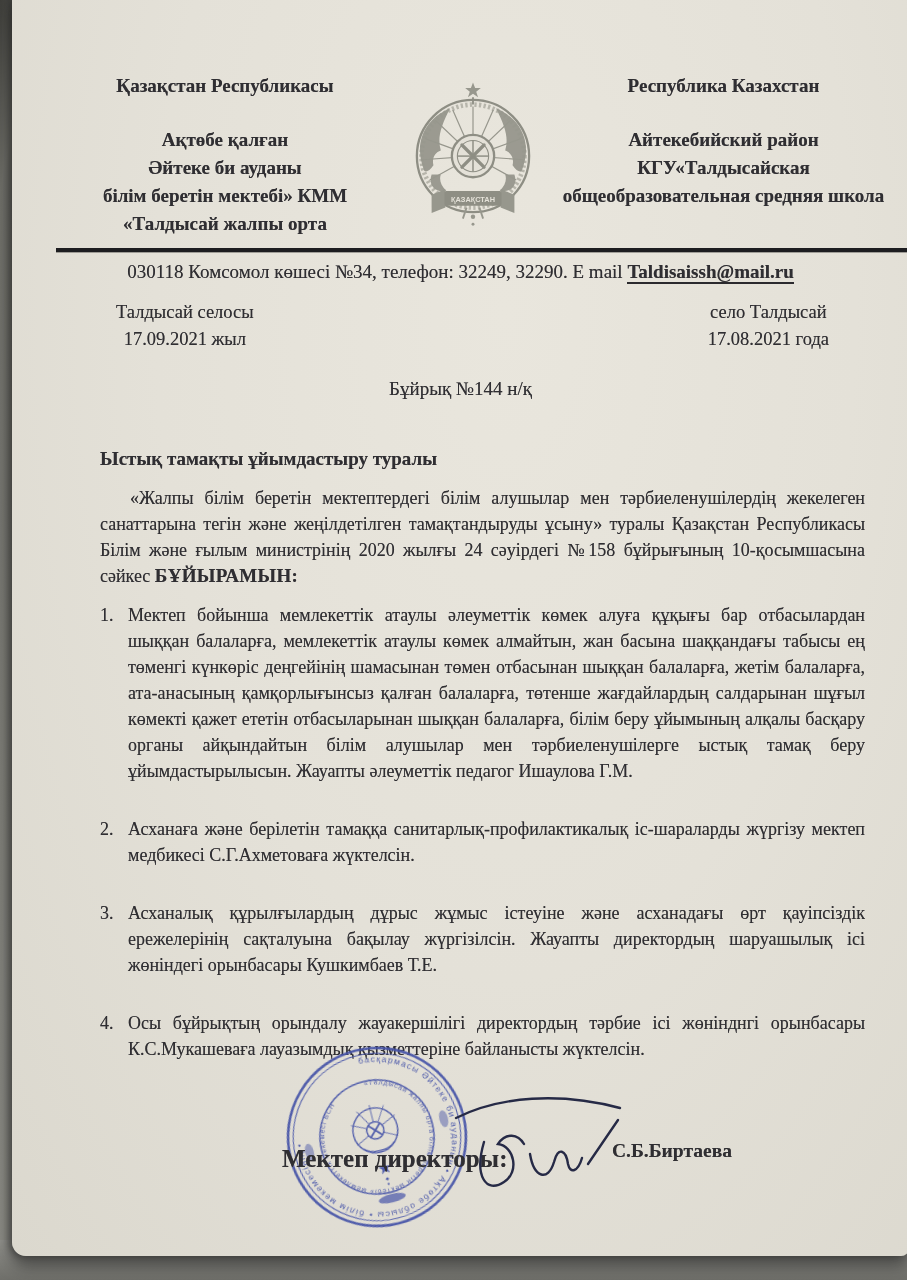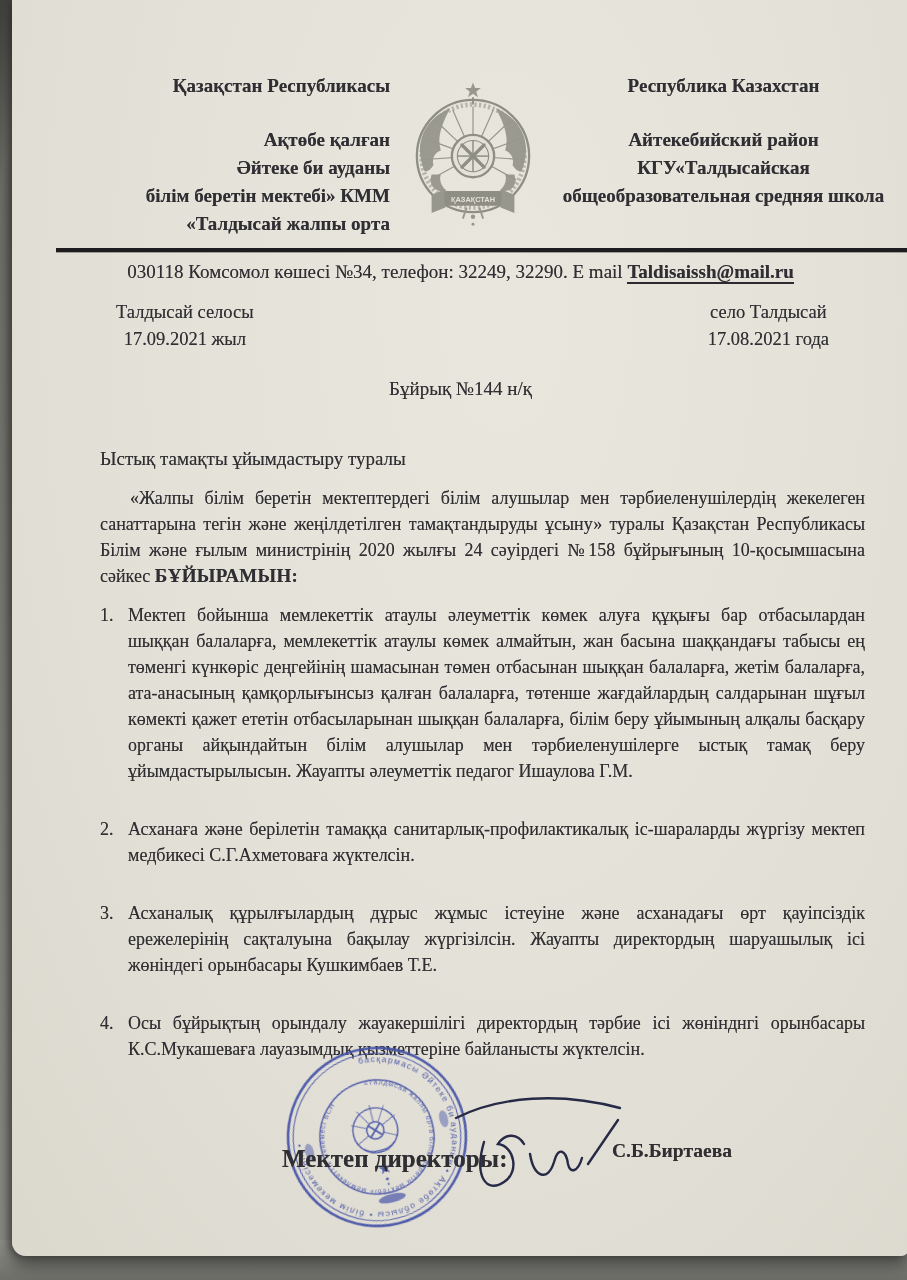--- a/index.html
+++ b/index.html
@@ -12,37 +12,37 @@
            background:linear-gradient(to bottom,#8f8f8a,#6f6f6a); }
 
   .paper { position:absolute; left:12px; top:-4px; right:-2px; bottom:24px;
            background:radial-gradient(ellipse at 55% 25%, #e9e6dd 0%, #e4e1d8 50%, #dbd8ce 100%);
            border-radius:0 0 8px 14px;
            box-shadow:0 10px 16px rgba(20,20,20,.5), -4px 0 6px rgba(20,20,20,.35);
            overflow:hidden; color:#2f2e32; text-shadow:0 0 .5px rgba(47,46,50,.55); }
 
   .header { display:flex; align-items:flex-start; padding:76px 4px 0 48px; }
   .hcol { text-align:center; font-weight:bold; font-size:19px; line-height:28px; }
-  .hcol.left  { width:330px;text-align:right; }
+  .hcol.left  { width:330px; }
   .hcol.right { flex:1; }
   .hcol .country { display:block; margin-bottom:26px; }
   .emblem-wrap { width:152px; display:flex; justify-content:flex-end; padding-top:6px; }
 
   .rule { height:4px; background:#1d1d20; margin:10px 0 0 44px; box-shadow:0 1px 0 rgba(0,0,0,.3); }
 
   .contact { text-align:center; font-size:19px; margin-top:9px; }
   .contact .email { font-weight:bold; border-bottom:2px solid #2b2a2e; }
 
   .placedate { display:flex; justify-content:space-between; padding:16px 80px 0 104px;
                font-size:18.5px; line-height:27px; text-align:center; }
 
   .order-no { text-align:center; font-size:19px; margin-top:25px; }
 
   .bodytext { padding:0 44px 0 88px; font-size:18px; line-height:26px; }
-  .subject { font-weight:normal; font-size:19px; margin-top:46px; }
+  .subject { font-weight:bold; font-size:19px; margin-top:46px; }
   .preamble { margin-top:13px; text-align:justify; text-indent:30px; }
   .preamble b { font-size:19px; letter-spacing:.3px; }
 
   .olist { margin-top:13px; }
   .oitem { display:flex; margin-bottom:32px; }
   .oitem .num { width:28px; flex:0 0 28px; }
   .oitem .itext { flex:1; text-align:justify; }
 
   .sig-row { position:relative; height:216px; margin-top:30px; }
   .stamp { position:absolute; left:182px; top:-52px; width:190px; height:190px;

